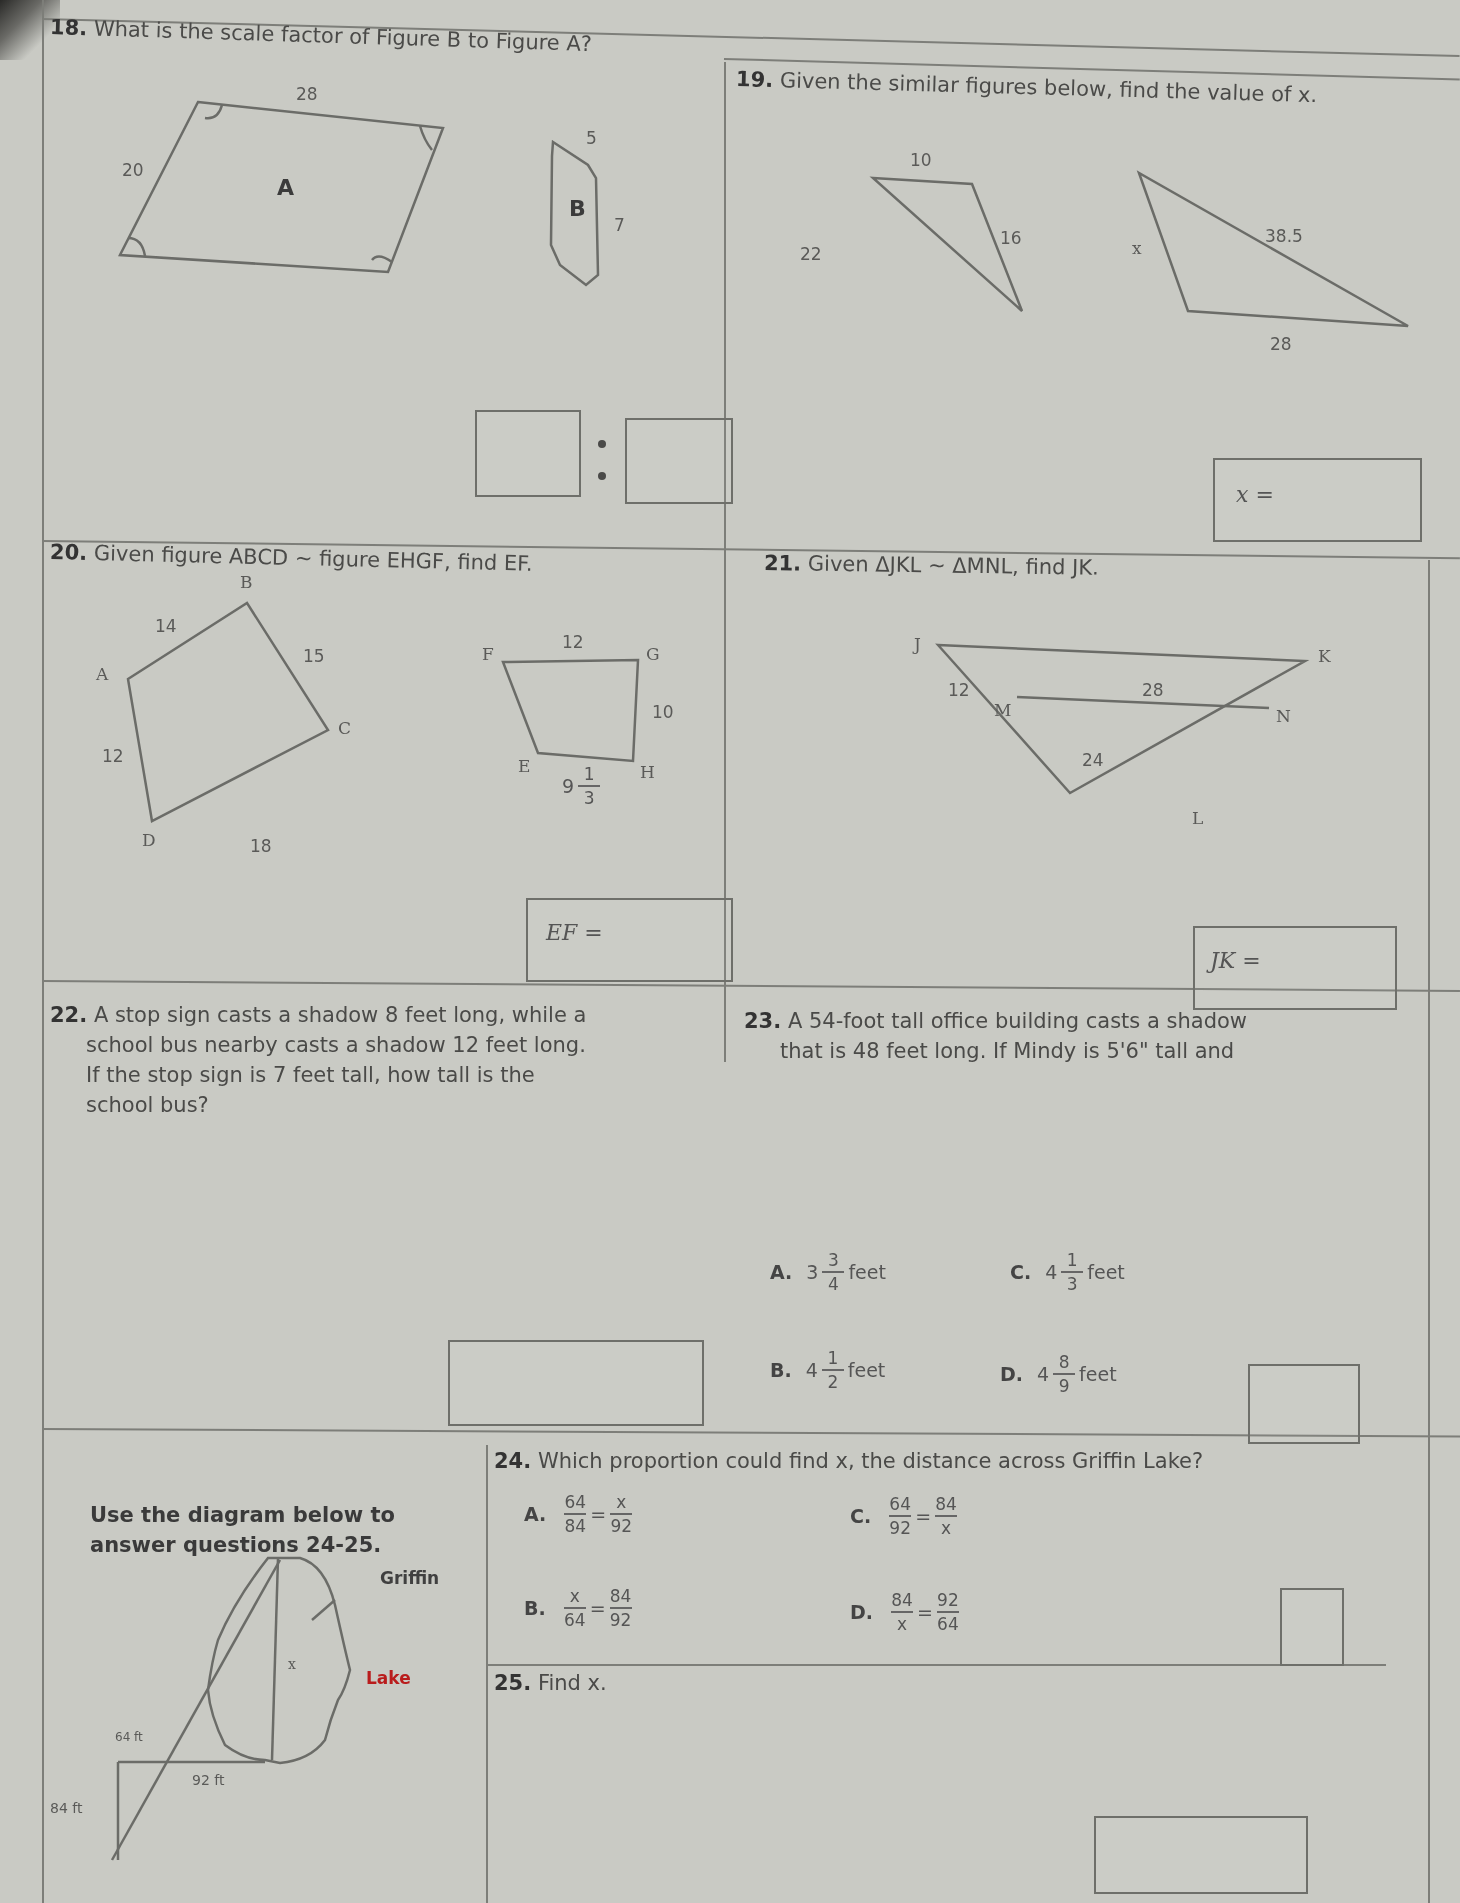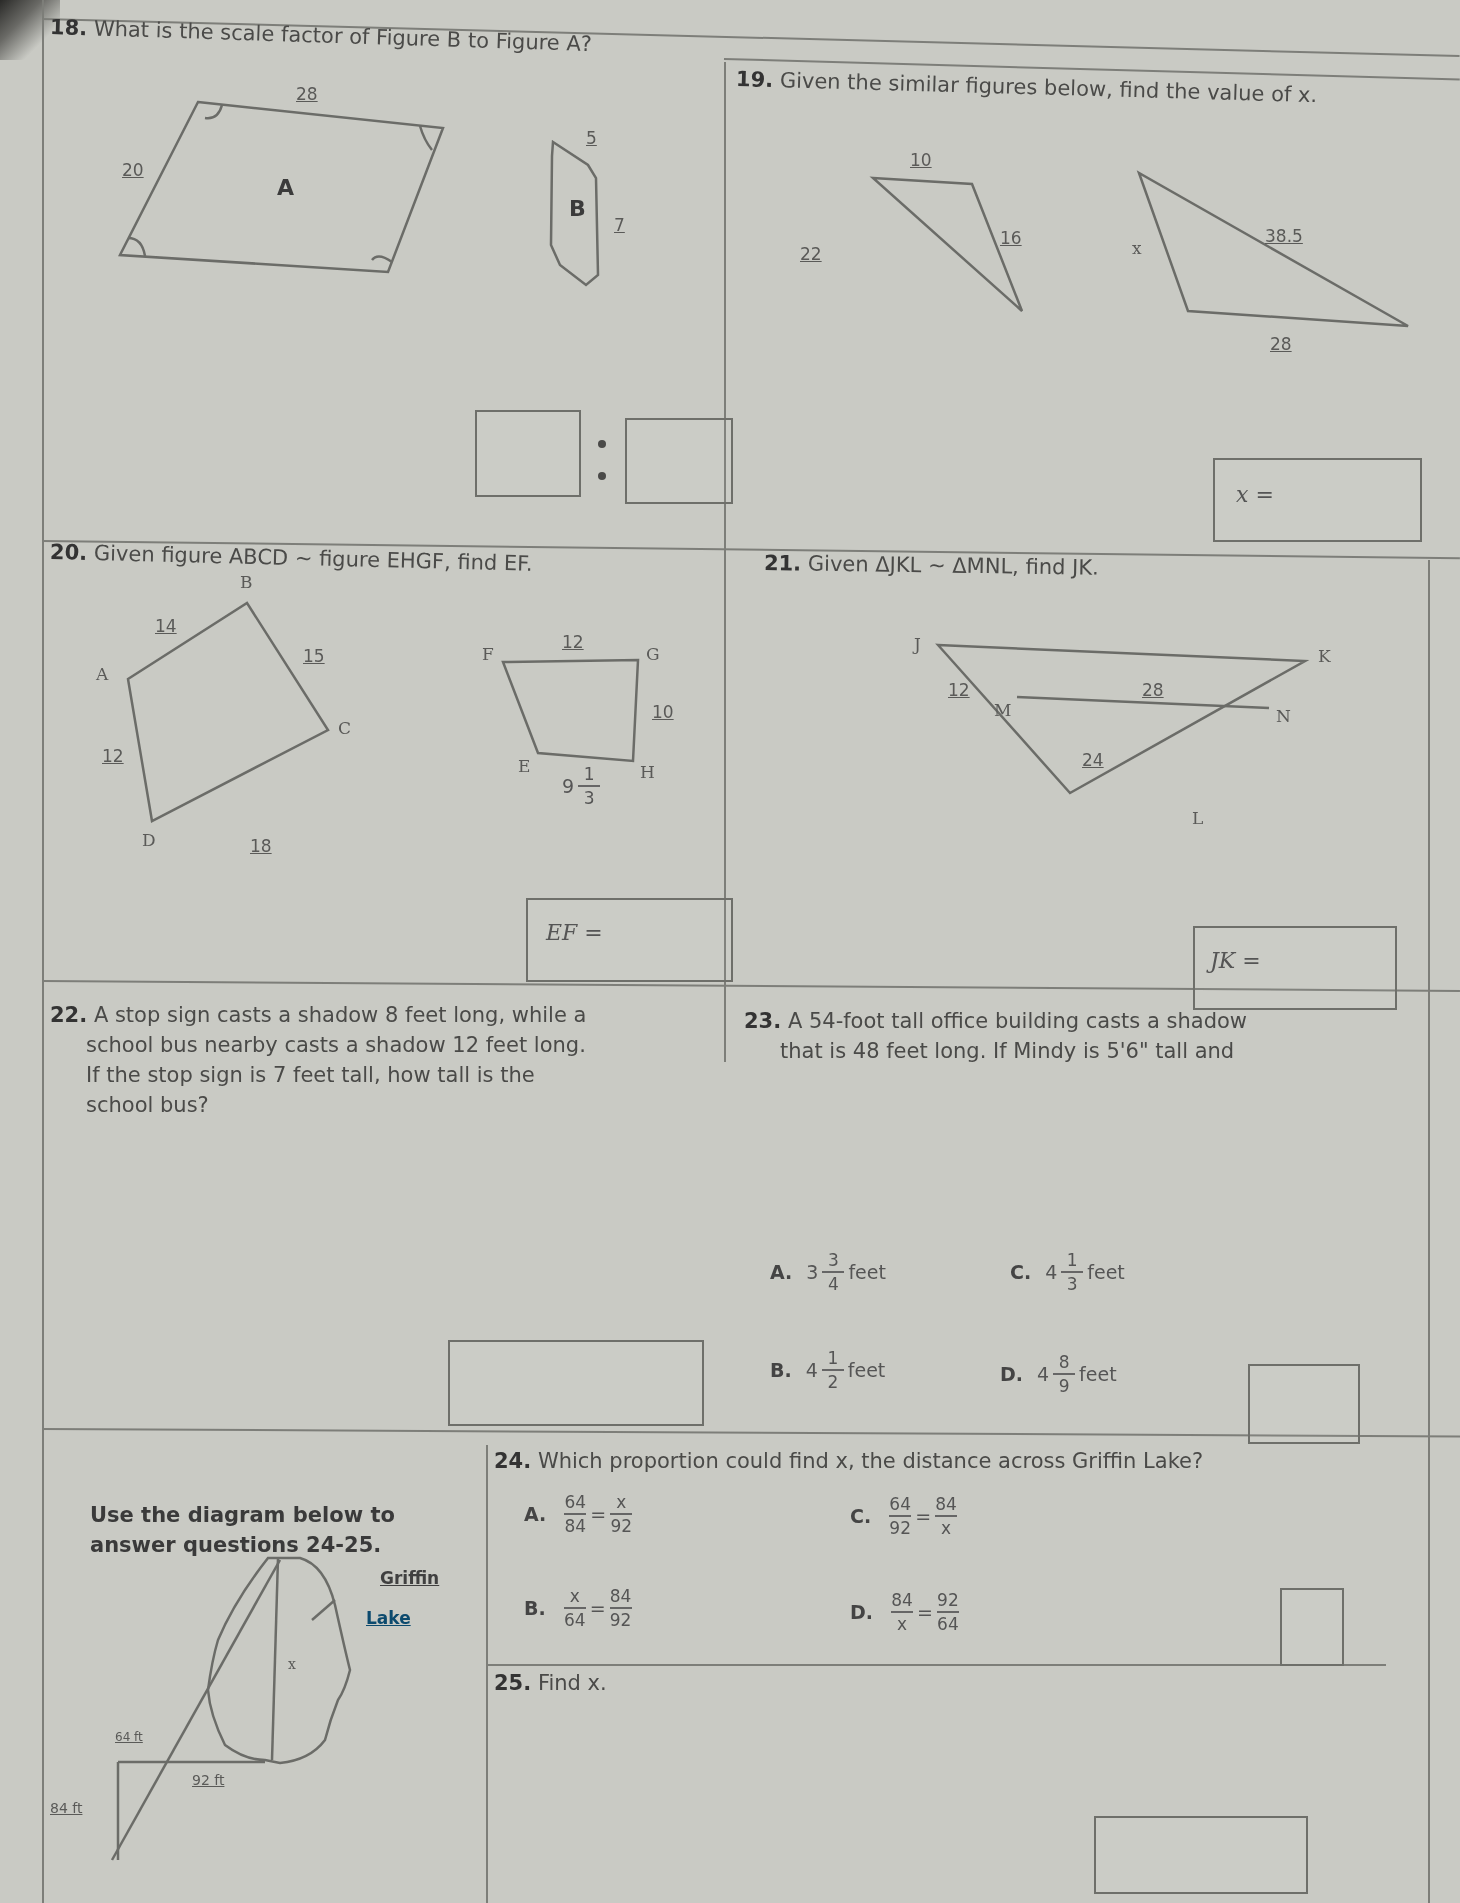--- a/index.html
+++ b/index.html
@@ -13,21 +13,21 @@
     background:linear-gradient(135deg,#2a2a28 0%,#6a6a66 35%,rgba(201,202,196,0) 70%); }
   .hline, .vline { position:absolute; background:#7d7e79; }
   .hline { height:2px; }
   .vline { width:2px; }
   .qtext { position:absolute; font-size:21px; line-height:30px; color:#4a4a48; }
   .qnum { font-weight:bold; color:#333; }
   .bold { font-weight:bold; color:#3a3a3a; }
   .ans-box { position:absolute; border:2px solid #6e6f6a; background:rgba(255,255,255,0.04); }
   .box-label { position:absolute; font-family:"DejaVu Serif", serif; font-style:italic; font-size:22px; color:#555; }
   .lbl { position:absolute; font-size:17px; color:#5a5a58; font-family:"DejaVu Serif", serif; }
-  .lbl.sans { font-family:"DejaVu Sans", sans-serif;text-decoration:underline; }
+  .lbl.sans { font-family:"DejaVu Sans", sans-serif; }
   .lbl.big { font-weight:bold; font-size:22px; color:#3b3b3b; font-family:"DejaVu Sans", sans-serif; }
   svg.fig { position:absolute; overflow:visible; }
   svg.fig polygon, svg.fig polyline, svg.fig line, svg.fig path { fill:none; stroke:#6b6c68; stroke-width:2.5; }
   .choice { position:absolute; display:flex; align-items:center; font-size:19px; color:#555; }
   .choice .letter { font-weight:bold; margin-right:14px; color:#444; }
   .frac { display:inline-flex; flex-direction:column; align-items:center; font-size:17px; line-height:20px; margin:0 4px; }
   .frac .bar { width:22px; height:1.5px; background:#666; margin:1px 0; }
   .whole { font-size:19px; }
   .colon-dot { position:absolute; width:8px; height:8px; border-radius:50%; background:#4a4a48; }
 </style>
@@ -212,21 +212,21 @@
   </div>
   <svg class="fig" style="left:0;top:0;" width="500" height="1903">
     <path d="M268,1558 L300,1558 Q325,1565 335,1605 Q345,1650 350,1670 Q345,1690 338,1700 Q330,1720 325,1740 Q310,1760 280,1763 L265,1760 Q245,1760 225,1745 Q210,1715 208,1690 Q212,1660 218,1640 Q235,1600 268,1558 Z"></path>
     <line x1="278" y1="1558" x2="272" y2="1760"></line>
     <line x1="280" y1="1560" x2="112" y2="1860"></line>
     <polyline points="118,1762 265,1762"></polyline>
     <line x1="118" y1="1762" x2="118" y2="1860"></line>
     <line x1="335" y1="1600" x2="312" y2="1620"></line>
   </svg>
   <div class="lbl sans" style="left:380px;top:1568px;font-weight:bold;color:#404040;">Griffin</div>
-  <div class="lbl sans" style="left:366px;top:1608px;font-weight:bold;color:#0c4a6e;">Lake</div>
+  <div class="lbl sans" style="left:366px;top:1668px;font-weight:bold;color:#b91c1c;">Lake</div>
   <div class="lbl" style="left:288px;top:1656px;font-size:14px;">x</div>
   <div class="lbl sans" style="left:115px;top:1730px;font-size:12px;">64 ft</div>
   <div class="lbl sans" style="left:192px;top:1772px;font-size:14px;">92 ft</div>
   <div class="lbl sans" style="left:50px;top:1800px;font-size:14px;">84 ft</div>
 
   <div class="qtext" style="left:494px;top:1446px;width:940px;">
     <span class="qnum">24.</span>
     <span>Which proportion could find x, the distance across Griffin Lake?</span>
   </div>
 

